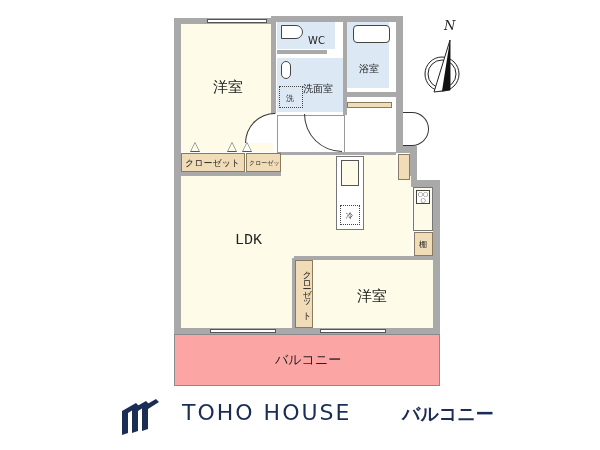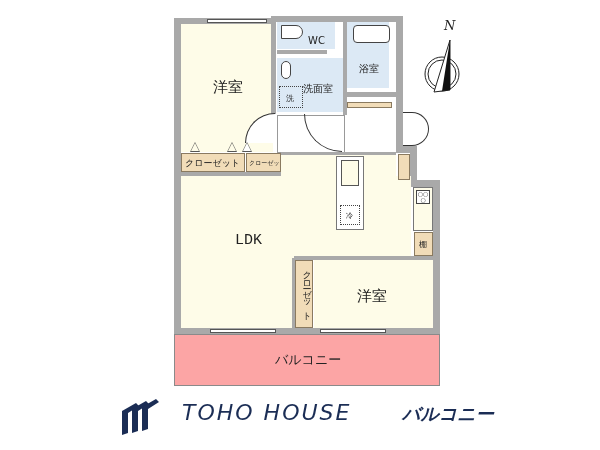--- a/index.html
+++ b/index.html
@@ -125,21 +125,21 @@
     <span class="label" style="left:24px;top:0;font-family:'DejaVu Serif',serif;font-style:italic;font-size:13px;">N</span>
     <svg width="48" height="80" viewBox="0 0 48 80" style="position:absolute;left:0;top:0;">
       <circle cx="22" cy="56" r="17" fill="none" stroke="#222" stroke-width="1"></circle>
       <circle cx="22" cy="56" r="14" fill="none" stroke="#222" stroke-width="1"></circle>
       <polygon points="30,22 14,74 30,72" fill="#fff" stroke="#222" stroke-width="1"></polygon>
       <polygon points="30,22 22,73 30,72" fill="#111"></polygon>
     </svg>
   </div>
 </div>
 
-<div class="abs" style="left:110px;top:395px;width:390px;height:45px;font-style:italic;">
+<div class="abs" style="left:110px;top:395px;width:390px;height:45px;">
   <svg width="60" height="40" viewBox="0 0 60 40" style="position:absolute;left:6px;top:2px;">
     <polygon points="6,14 20,6 23,9 12,16 12,36 6,38" fill="#1b2d55"></polygon>
     <polygon points="16,12 30,4 33,7 22,14 22,34 16,36" fill="#1b2d55"></polygon>
     <polygon points="26,10 40,2 43,5 32,12 32,32 26,34" fill="#1b2d55"></polygon>
   </svg>
   <span class="label logo-text" style="left:72px;top:5px;font-size:22px;color:#1b2d55;">TOHO HOUSE</span>
   <span class="label" style="left:292px;top:7px;font-size:18px;font-weight:bold;color:#1b2d55;">バルコニー</span>
 </div>
 
 </body></html>

